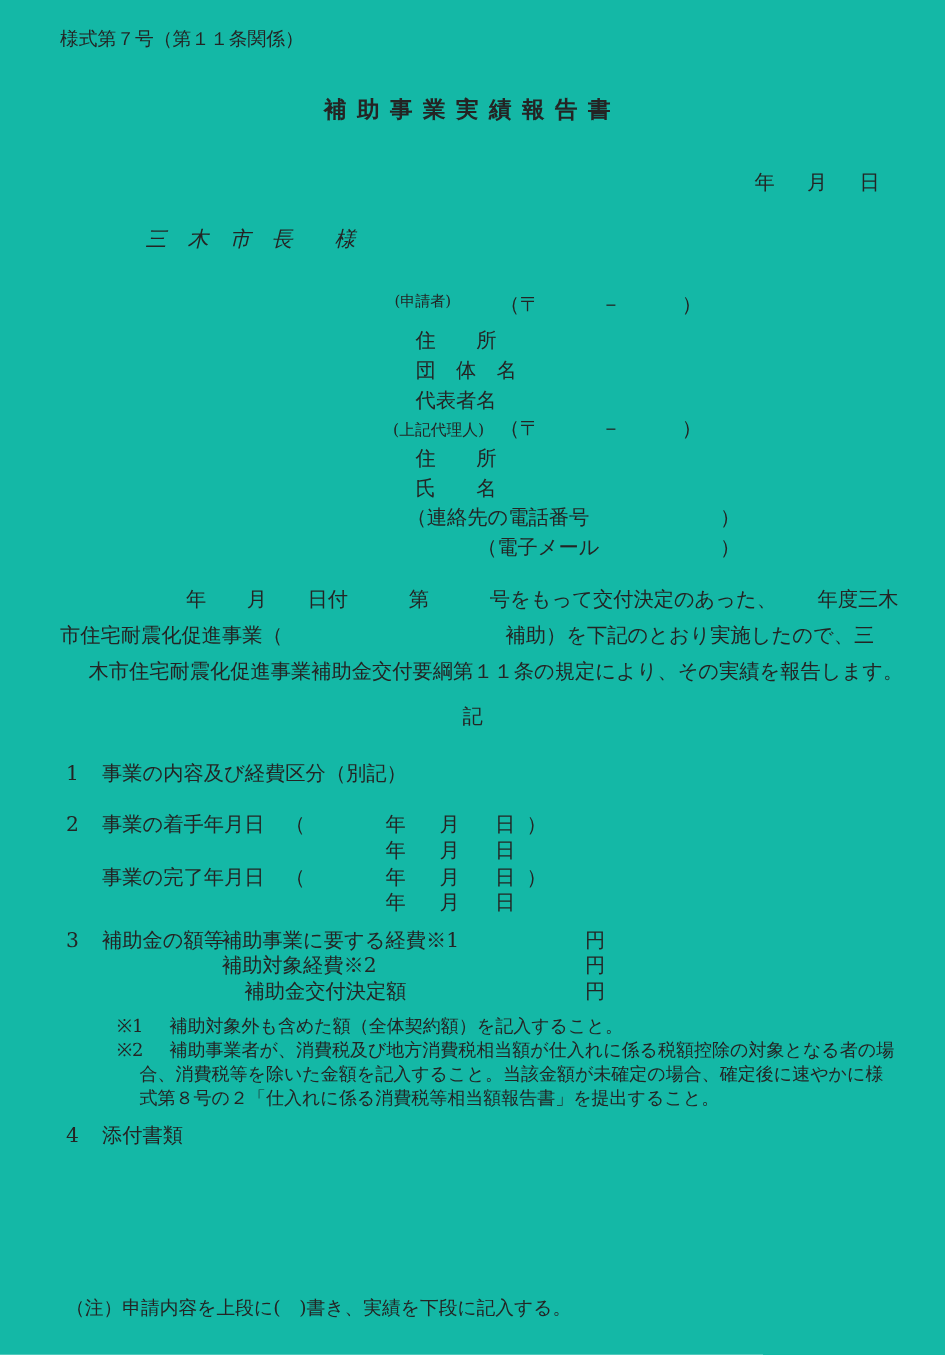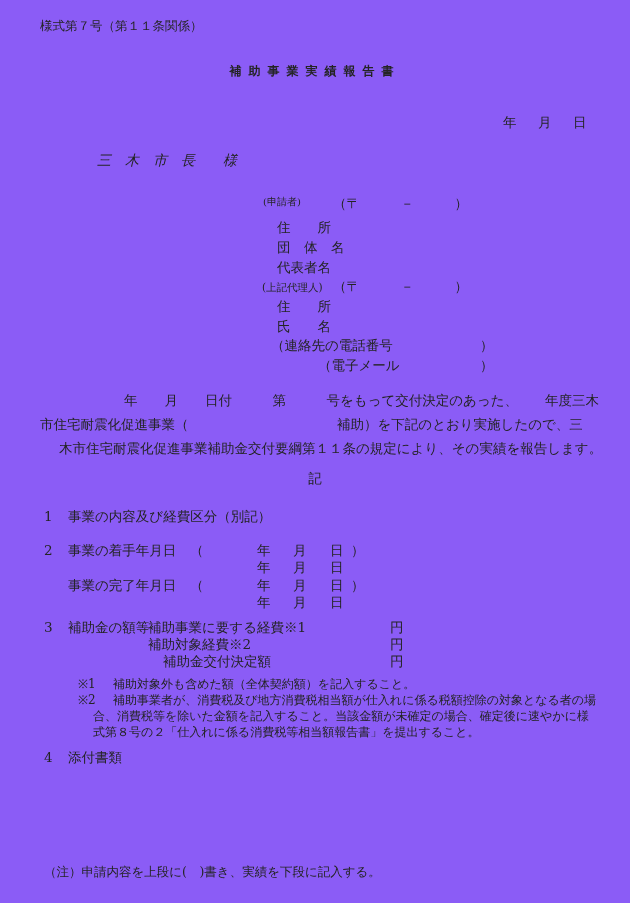--- a/index.html
+++ b/index.html
@@ -1,33 +1,33 @@
 <!DOCTYPE html>
 <html><head>
 <meta charset="utf-8">
 <style>
   html,body{margin:0;padding:0;}
   .page{
     position:relative;
     width:630px;height:903px;
-    background:#8b5cf6;
+    background:#14b8a6;
     color:#242424;
     font-family:"DejaVu Serif","Liberation Serif",serif;
     overflow:hidden;
   }
   .abs{position:absolute;white-space:pre;line-height:1.25;}
   .fs105{font-size:10.5px;}
   .fs125{font-size:12.5px;}
   .fs13{font-size:10px;}
   .fs135{font-size:13.5px;}
   .fs14{font-size:14px;font-style:italic;}
   .title{
     left:0;right:0;top:64px;
     text-align:center;
-    font-size:12px;font-weight:bold;letter-spacing:7px;
+    font-size:15px;font-weight:bold;letter-spacing:7px;
   }
   .ki{left:0;right:0;top:470px;text-align:center;}
   .row{position:absolute;left:0;right:0;height:18px;}
   .cell{position:absolute;white-space:pre;font-size:13.5px;line-height:1.25;}
   .c-no{left:44px;}
   .c-label{left:68px;}
   .c-open{left:190px;}
   .c-year{left:257px;}
   .c-month{left:293px;}
   .c-day{left:330px;}

